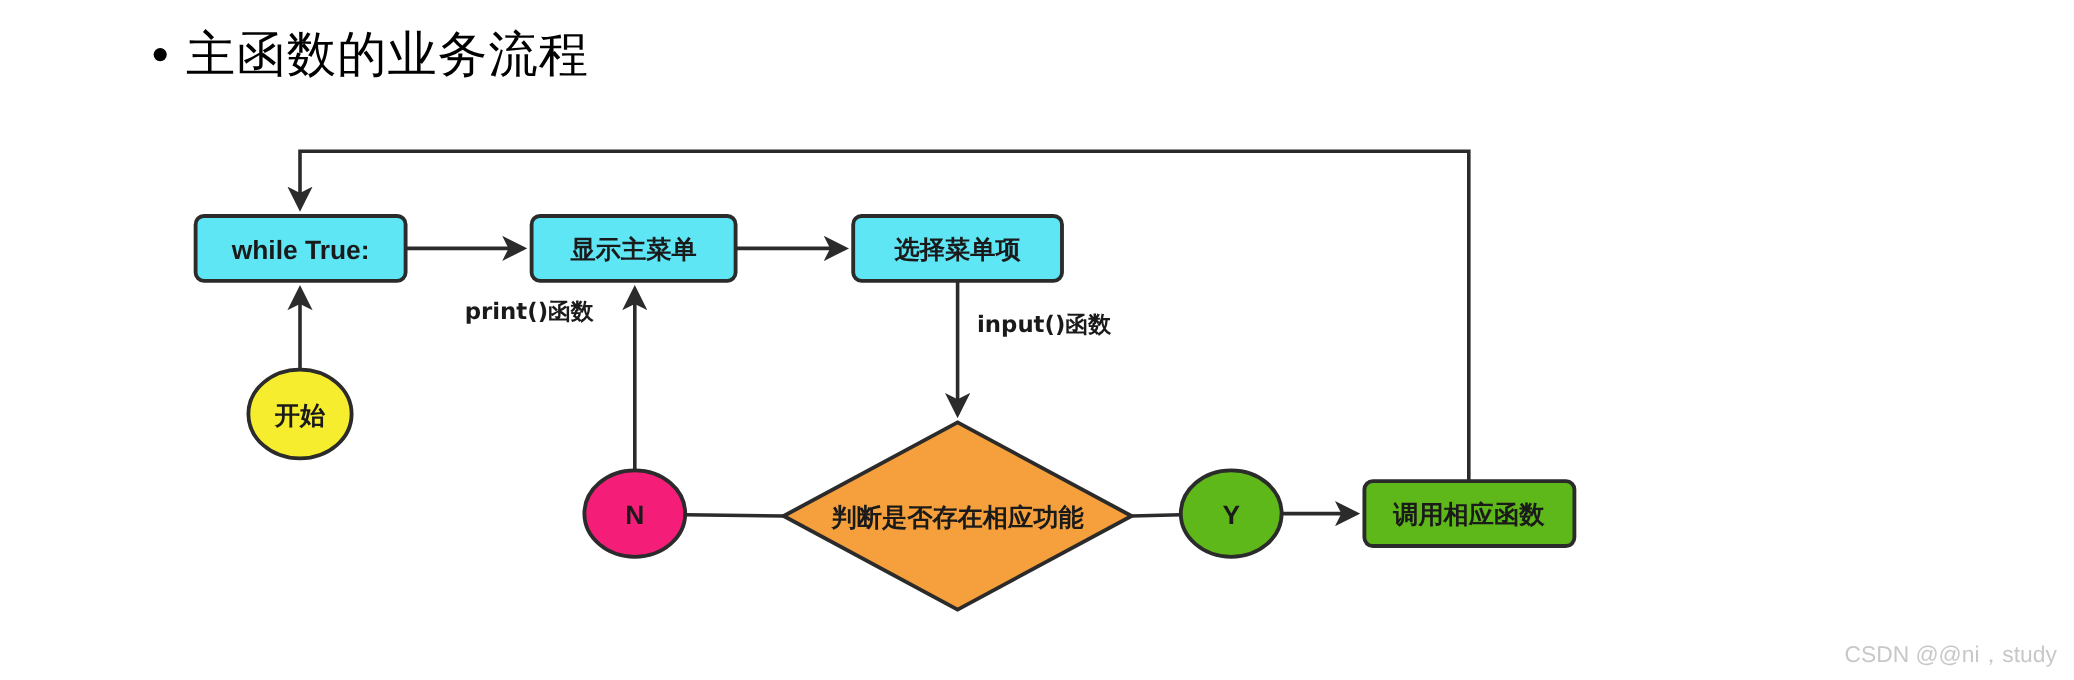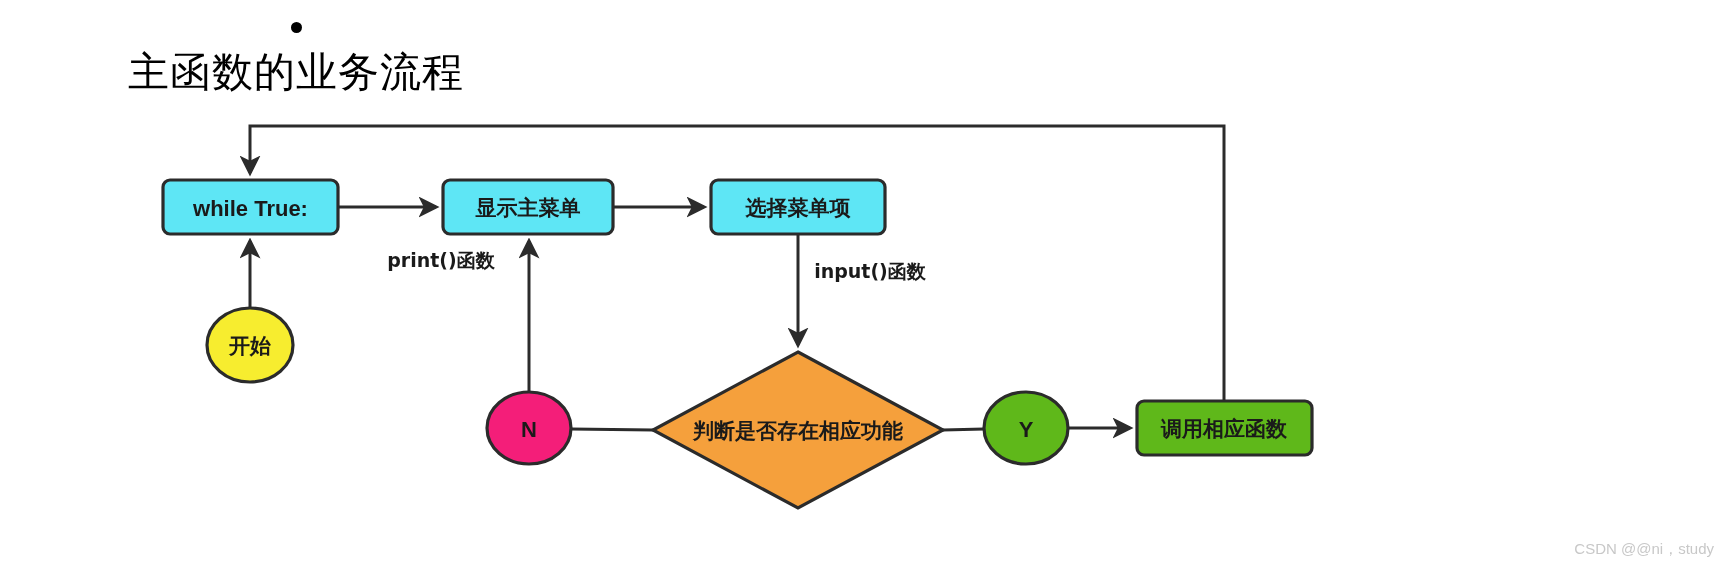--- a/index.html
+++ b/index.html
@@ -22,21 +22,20 @@
     background: #ffffff;
   }
   
   #title-row {
     position: absolute;
     left: 128px;
     top: 22px;
     display: flex;
     align-items: center;
     gap: 16px;
-    flex-direction: column;
   }
   #title-bullet {
     width: 11px;
     height: 11px;
     border-radius: 50%;
     background: #000000;
     display: block;
   }
   #title-text {
     font-size: 41px;
@@ -82,21 +81,21 @@
   .edge {
     stroke: #2b2b2b;
     stroke-width: 3;
     fill: none;
   }
   
   #watermark {
     position: absolute;
     right: 14px;
     bottom: 8px;
-    font-size: 15px;
+    font-size: 19px;
     color: #c8c8c8;
     font-family: "Liberation Sans", "DejaVu Sans", sans-serif;
     white-space: nowrap;
   }
 </style>
 </head>
 <body>
 
 <div id="slide">
 

